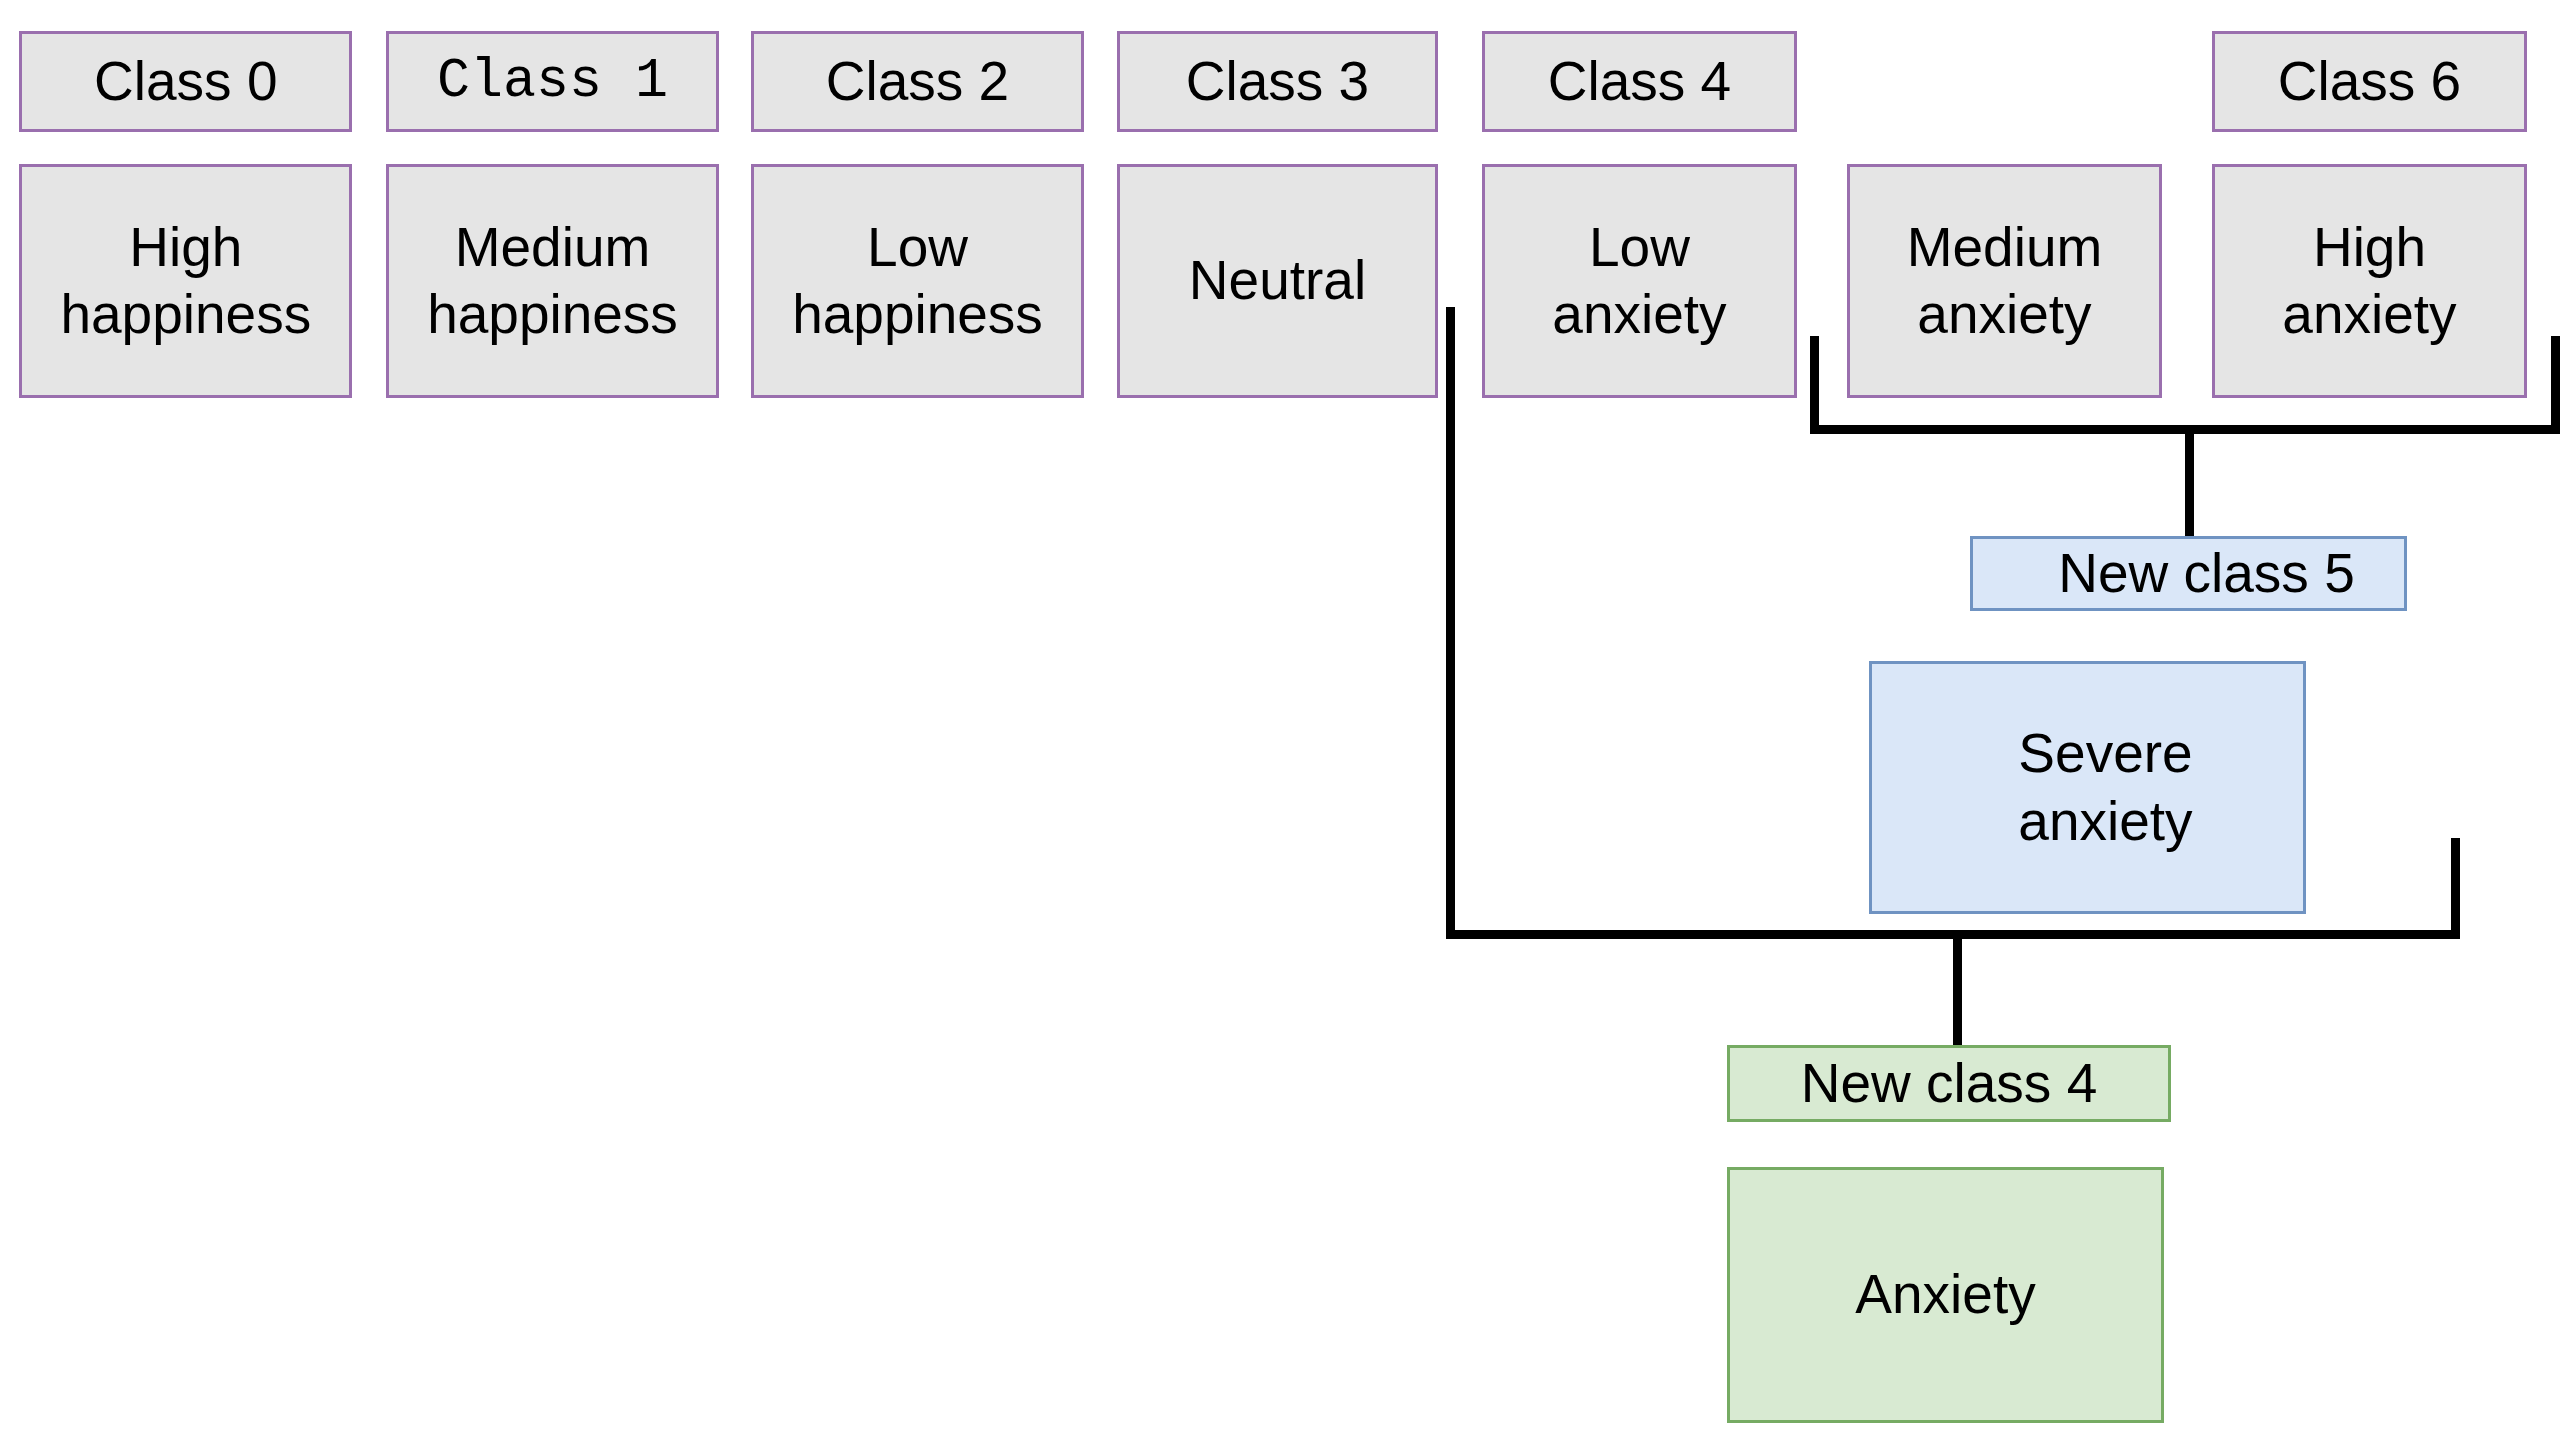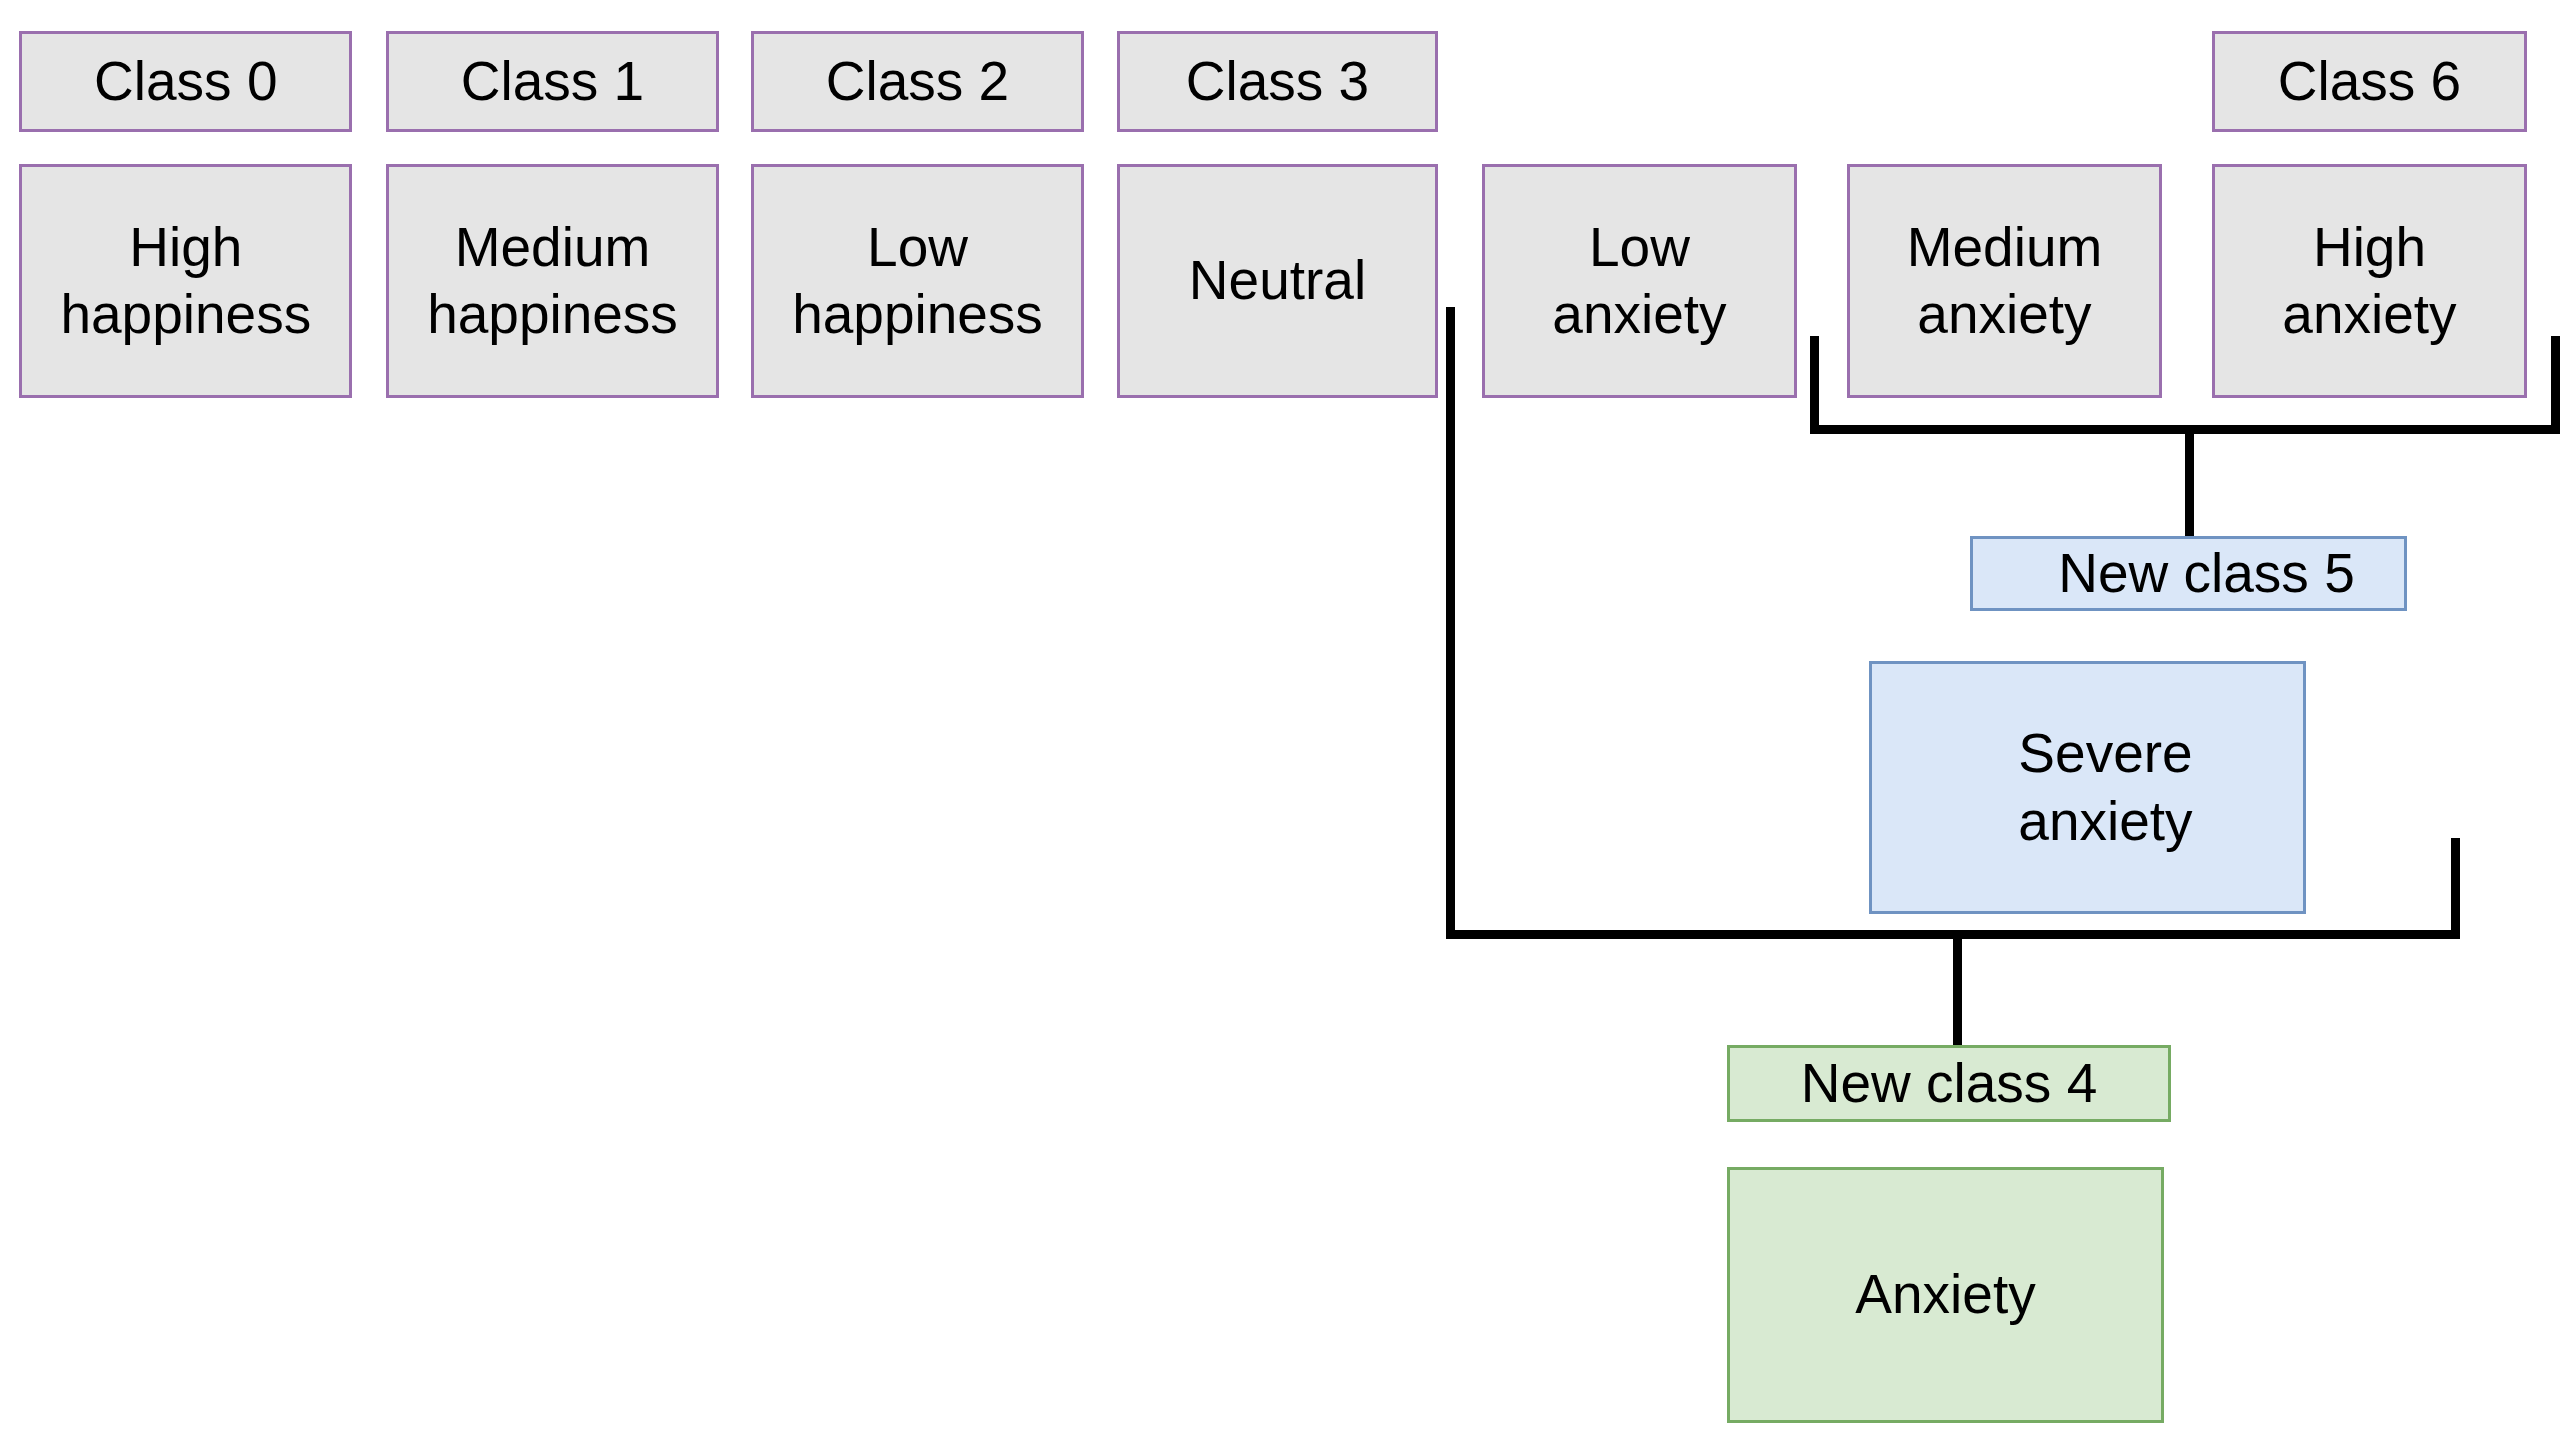--- a/index.html
+++ b/index.html
@@ -41,28 +41,31 @@
   <div class="line" style="left:1446px; top:307px; width:8.7px; height:632px;"></div>
 
   <div class="line" style="left:2451px; top:838px; width:8.7px; height:100px;"></div>
 
   <div class="line" style="left:1446px; top:930px; width:1014px; height:8.7px;"></div>
   <div class="line" style="left:1953px; top:930px; width:8.7px; height:117px;"></div>
 
   <div class="box purple cls-label" style="left:19.3px; top:31px; width:333px; height:101px;">
     <span>Class 0</span>
   </div>
-  <div class="box purple cls-label" style="left:386px; top:31px; width:333px; height:101px;">
+  <div class="box purple cls-label" style="left:386px; top:31px; width:333px; height:101px;font-family:Liberation Mono, monospace;">
     <span>Class 1</span>
   </div>
   <div class="box purple cls-label" style="left:751px; top:31px; width:333px; height:101px;">
     <span>Class 2</span>
   </div>
   <div class="box purple cls-label" style="left:1117px; top:31px; width:321px; height:101px;">
     <span>Class 3</span>
+  </div>
+  <div class="box purple cls-label" style="left:1482px; top:31px; width:315px; height:101px;">
+    <span>Class 4</span>
   </div>
   <div class="box purple cls-label" style="left:2212px; top:31px; width:315px; height:101px;">
     <span>Class 6</span>
   </div>
 
   <div class="box purple detail" style="left:19.3px; top:164px; width:333px; height:234px;">
     <span>High
 happiness</span>
   </div>
   <div class="box purple detail" style="left:386px; top:164px; width:333px; height:234px;">

